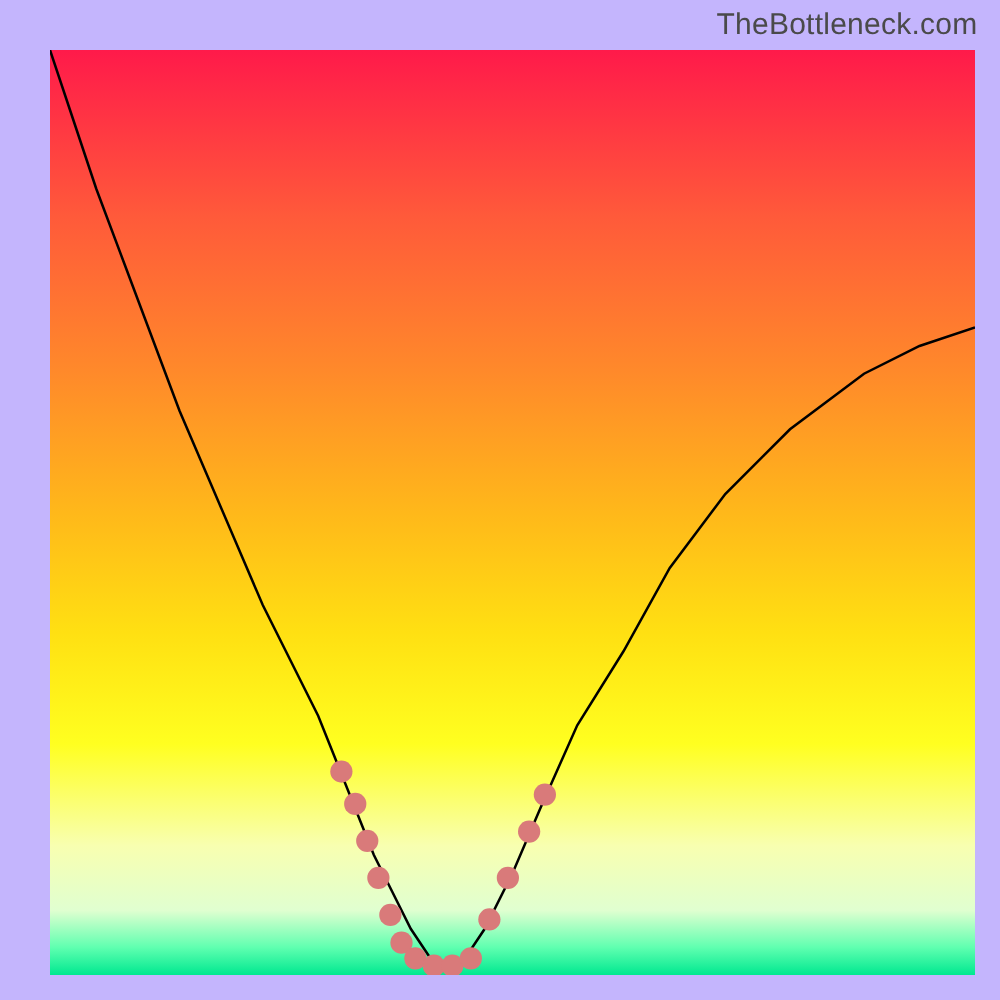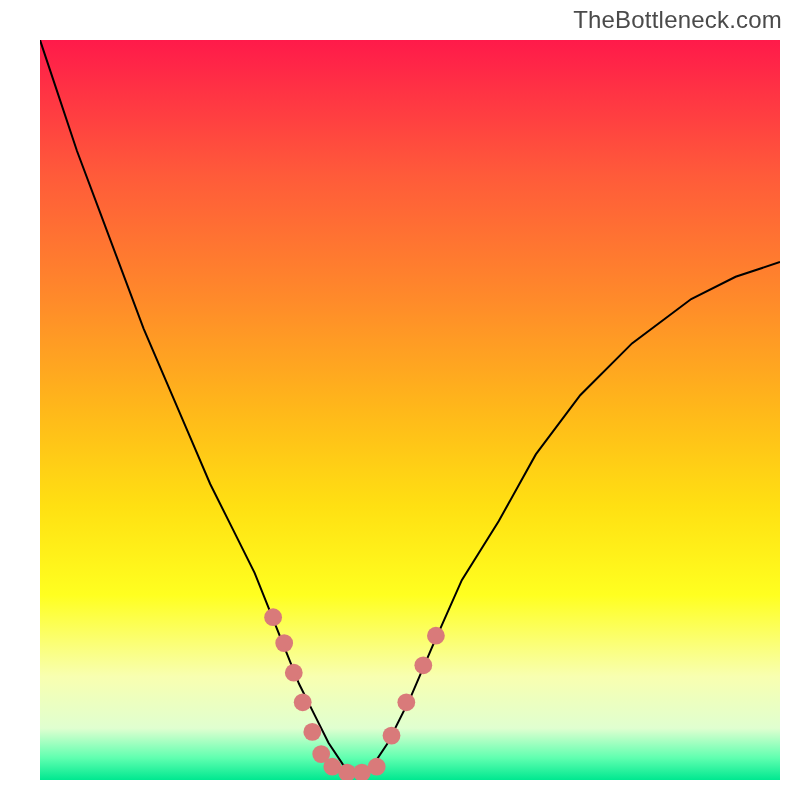--- a/index.html
+++ b/index.html
@@ -10,21 +10,21 @@
     overflow: hidden;
     background: #000;
     font-family: Arial, Helvetica, sans-serif;
   }
   .frame {
     position: absolute;
     left: 0;
     top: 0;
     width: 800px;
     height: 800px;
-    background: #ffffff;
+    background: #c4b5fd;
   }
   .plot-area {
     position: absolute;
     left: 40px;
     top: 40px;
     width: 740px;
     height: 740px;
     overflow: hidden;
   }
   .gradient-bg {

